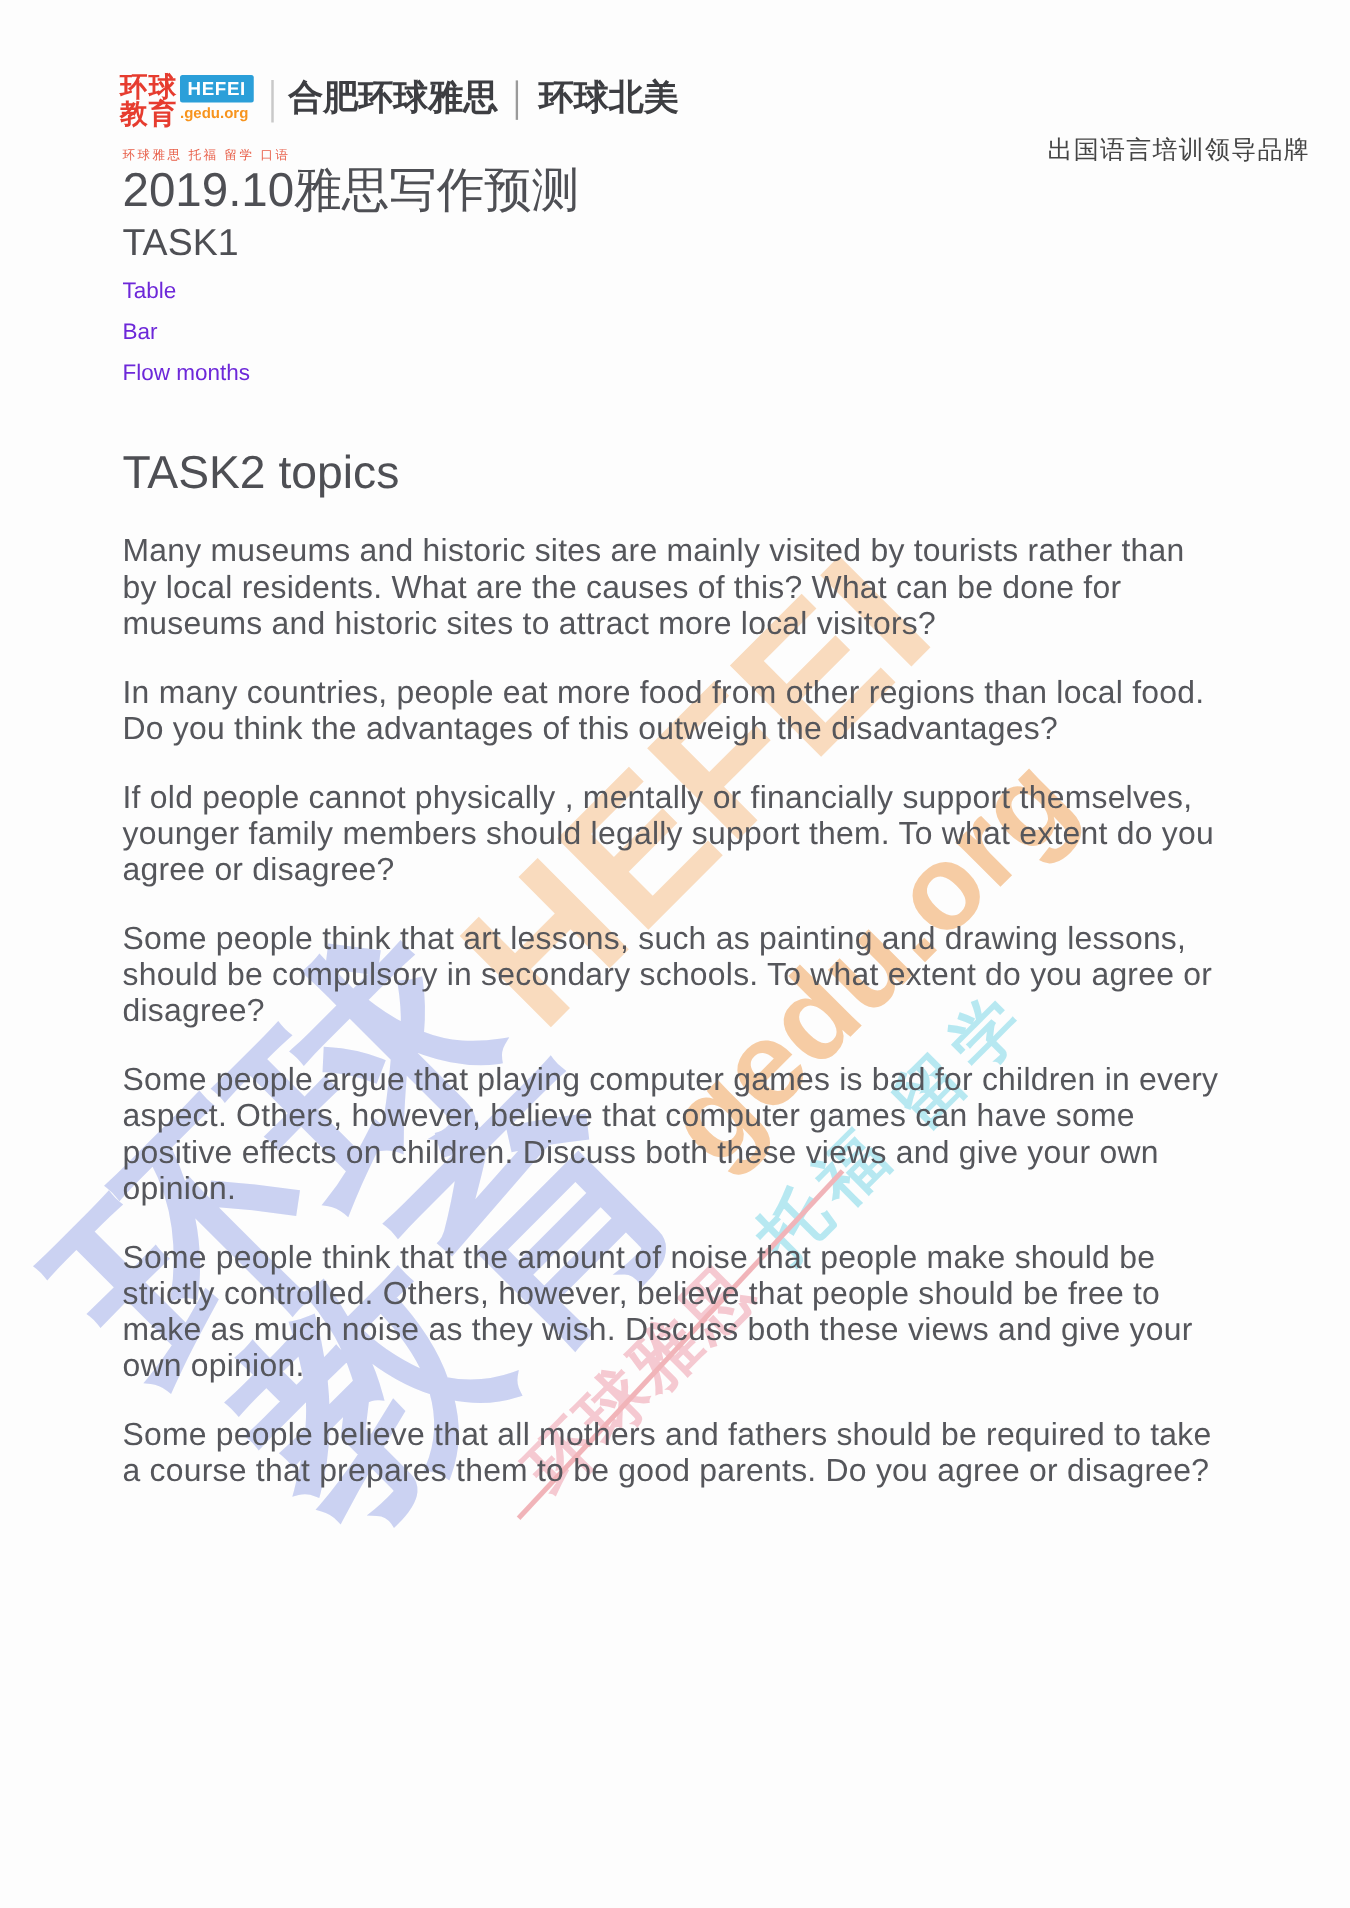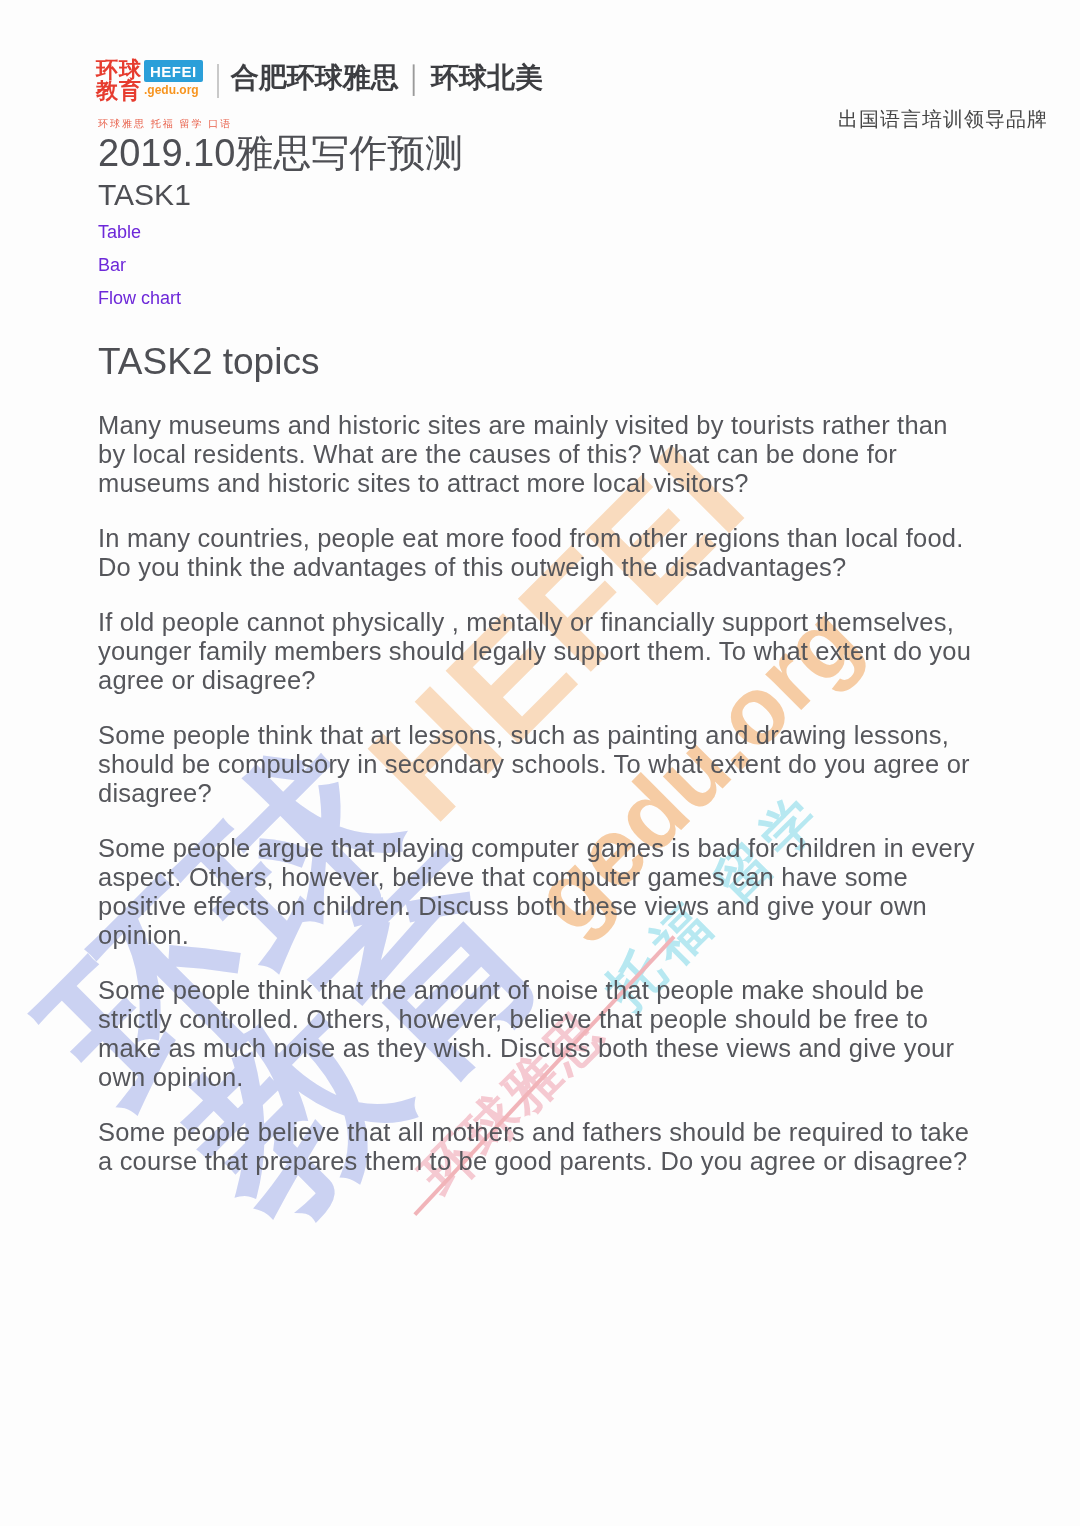--- a/index.html
+++ b/index.html
@@ -38,21 +38,21 @@
   .wm-row3 { margin-top:26px; position:relative; display:flex; align-items:center; }
   .wm-pink { color:#ef9fae; font-size:54px; font-weight:bold; letter-spacing:4px; }
   .wm-cyan { color:#7fd8e8; font-size:54px; font-weight:bold; letter-spacing:10px; margin-left:30px; }
   .wm-strike { position:absolute; left:-6%; top:50%; width:70%; border-top:4px solid #e87a83; transform:rotate(-2deg); }
 
   
   .doc { position:absolute; left:98px; top:132px; width:878px; z-index:1; }
   .doc-title { color:#4e4f54; font-size:38px; font-weight:normal; line-height:1.15; margin:0; }
   .task1-heading { color:#4e4f54; font-size:30px; font-weight:normal; line-height:1.15; margin:2px 0 4px; }
   .task1-item { color:#6d28d9; font-size:18px; line-height:33px; }
-  .task2-heading { color:#4e4f54; font-size:37px; font-weight:normal; margin:26px 0 28px; }
+  .task2-heading { color:#4e4f54; font-size:37px; font-weight:normal; margin:42px 0 28px; }
   .topic { color:#55565b; font-size:25.5px; line-height:29px; margin:0 0 26px; letter-spacing:0.2px; }
 </style>
 </head>
 <body>
 
 <div class="watermark">
   <div class="wm-row">
     <span class="wm-cn">环球</span>
     <span class="wm-hefei">HEFEI</span>
   </div>
@@ -84,21 +84,21 @@
   </div>
 </div>
 <div class="logo-tagline">环球雅思 托福 留学 口语</div>
 <div class="brand-claim">出国语言培训领导品牌</div>
 
 <div class="doc">
   <h1 class="doc-title">2019.10雅思写作预测</h1>
   <h2 class="task1-heading">TASK1</h2>
   <div class="task1-item">Table</div>
   <div class="task1-item">Bar</div>
-  <div class="task1-item">Flow chart</div>
+  <div class="task1-item">Flow months</div>
 
   <h2 class="task2-heading">TASK2 topics</h2>
 
   <p class="topic">Many museums and historic sites are mainly visited by tourists rather than by local residents. What are the causes of this? What can be done for museums and historic sites to attract more local visitors?</p>
   <p class="topic">In many countries, people eat more food from other regions than local food. Do you think the advantages of this outweigh the disadvantages?</p>
   <p class="topic">If old people cannot physically , mentally or financially support themselves, younger family members should legally support them. To what extent do you agree or disagree?</p>
   <p class="topic">Some people think that art lessons, such as painting and drawing lessons, should be compulsory in secondary schools. To what extent do you agree or disagree?</p>
   <p class="topic">Some people argue that playing computer games is bad for children in every aspect. Others, however, believe that computer games can have some positive effects on children. Discuss both these views and give your own opinion.</p>
   <p class="topic">Some people think that the amount of noise that people make should be strictly controlled. Others, however, believe that people should be free to make as much noise as they wish. Discuss both these views and give your own opinion.</p>
   <p class="topic">Some people believe that all mothers and fathers should be required to take a course that prepares them to be good parents. Do you agree or disagree?</p>

